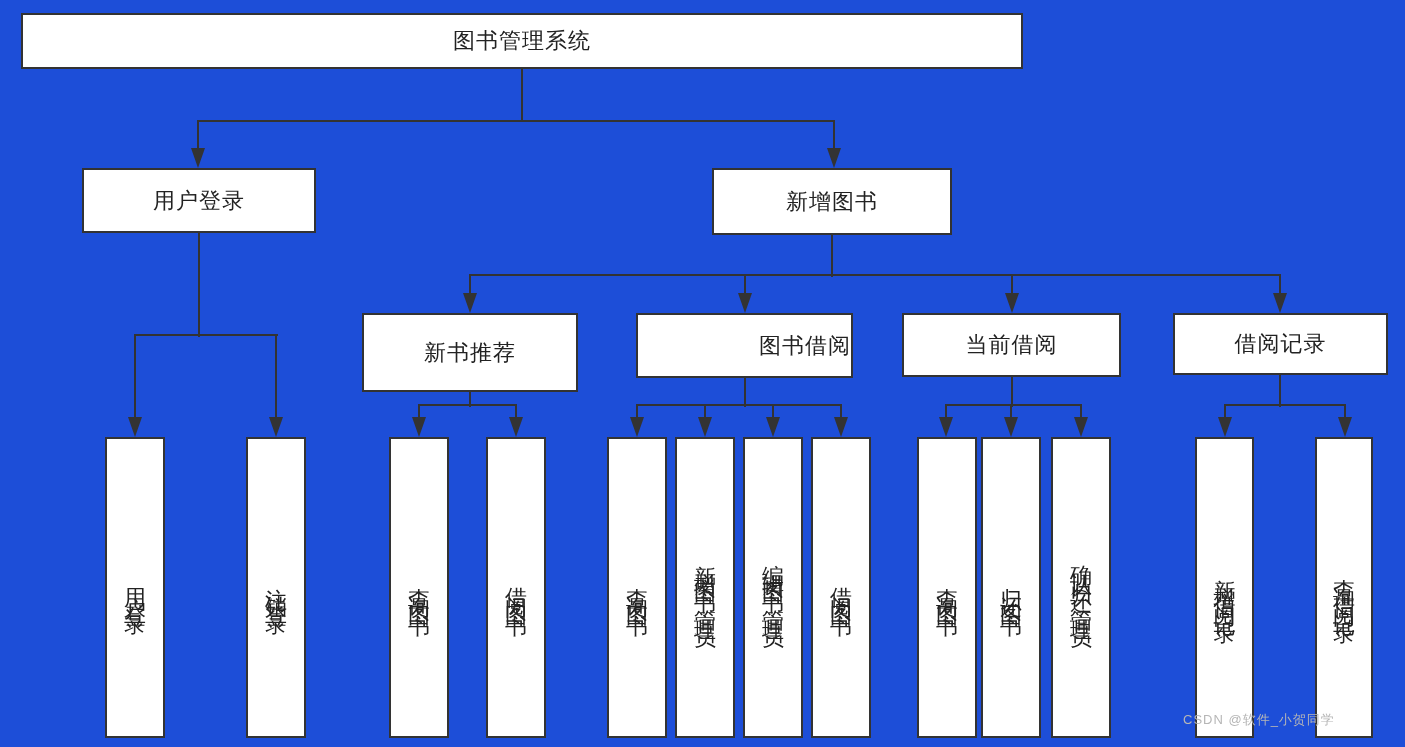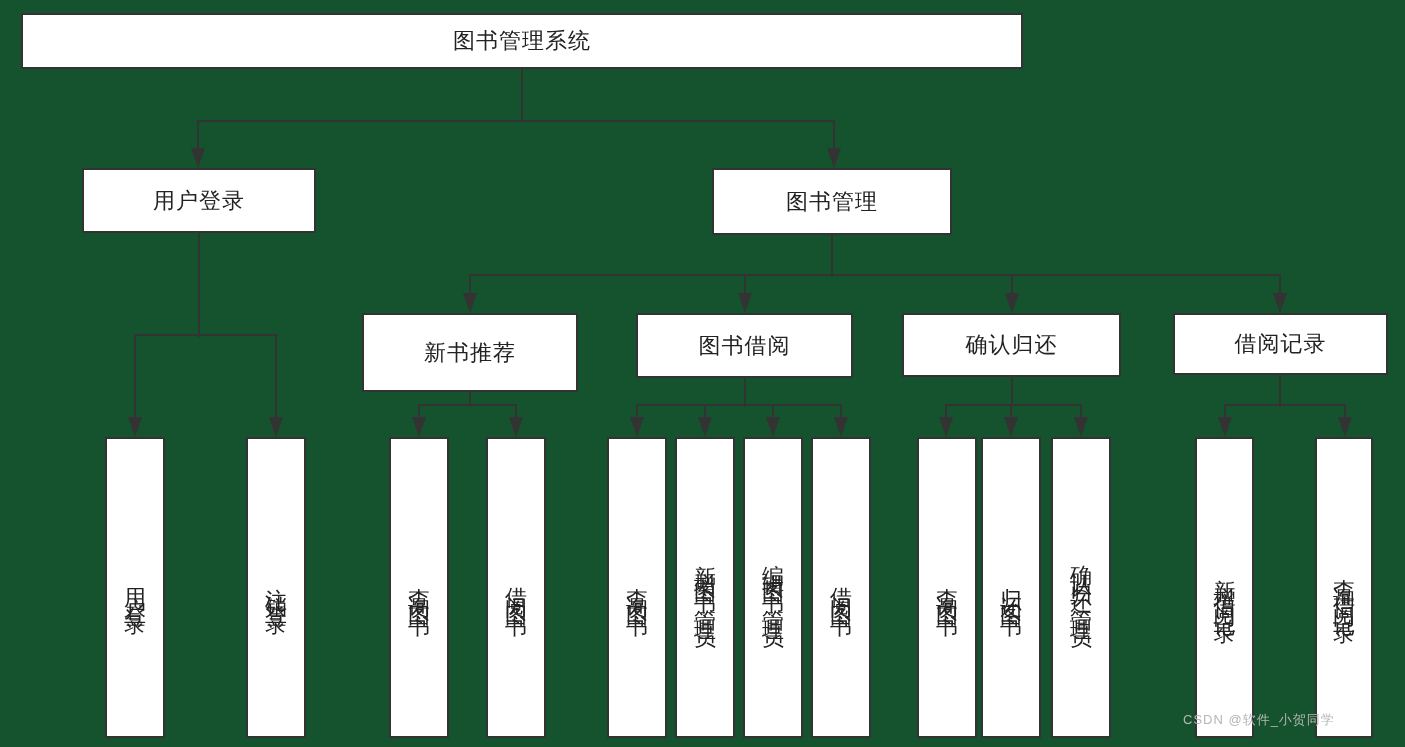--- a/index.html
+++ b/index.html
@@ -1,20 +1,20 @@
 <!DOCTYPE html>
 <html><head>
 <meta charset="utf-8">
 <style>
   html, body { margin: 0; padding: 0; background: #ffffff; }
   #canvas {
     position: relative;
     width: 1405px;
     height: 747px;
-    background: #14532d;
+    background: #1d4ed8;
     font-family: "Liberation Sans", "DejaVu Sans", sans-serif;
     overflow: hidden;
   }
   #connectors {
     position: absolute;
     left: 0; top: 0;
     width: 1405px; height: 747px;
     pointer-events: none;
   }
   .box {
@@ -37,21 +37,21 @@
     line-height: 1;
     white-space: nowrap;
   }
   
   .n-root  { left: 21px;   top: 13px;  width: 1002px; height: 56px; }
   
   .n-l2a   { left: 82px;   top: 168px; width: 234px;  height: 65px; }
   .n-l2b   { left: 712px;  top: 168px; width: 240px;  height: 67px; }
   
   .n-l3a   { left: 362px;  top: 313px; width: 216px;  height: 79px; }
-  .n-l3b   { left: 636px;  top: 313px; width: 217px;  height: 65px; }
+  .n-l3b   { left: 636px;  top: 313px; width: 217px;  height: 65px; justify-content: flex-end; }
   .n-l3c   { left: 902px;  top: 313px; width: 219px;  height: 64px; }
   .n-l3d   { left: 1173px; top: 313px; width: 215px;  height: 62px; }
   
   .leaf { top: 437px; height: 301px; width: 60px; }
   .lf0  { left: 105px; }
   .lf1  { left: 246px; }
   .lf2  { left: 389px; }
   .lf3  { left: 486px; }
   .lf4  { left: 607px; }
   .lf5  { left: 675px; }
@@ -143,31 +143,31 @@
   </svg>
 
   <div class="box n-root">
     <span>图书管理系统</span>
   </div>
 
   <div class="box n-l2a">
     <span>用户登录</span>
   </div>
   <div class="box n-l2b">
-    <span>图书管理</span>
+    <span>新增图书</span>
   </div>
 
   <div class="box n-l3a">
     <span>新书推荐</span>
   </div>
   <div class="box n-l3b">
     <span>图书借阅</span>
   </div>
   <div class="box n-l3c">
-    <span>确认归还</span>
+    <span>当前借阅</span>
   </div>
   <div class="box n-l3d">
     <span>借阅记录</span>
   </div>
 
   <div class="box vbox leaf lf0">
     <span class="vtext">用户登录</span>
   </div>
   <div class="box vbox leaf lf1">
     <span class="vtext">注销登录</span>

